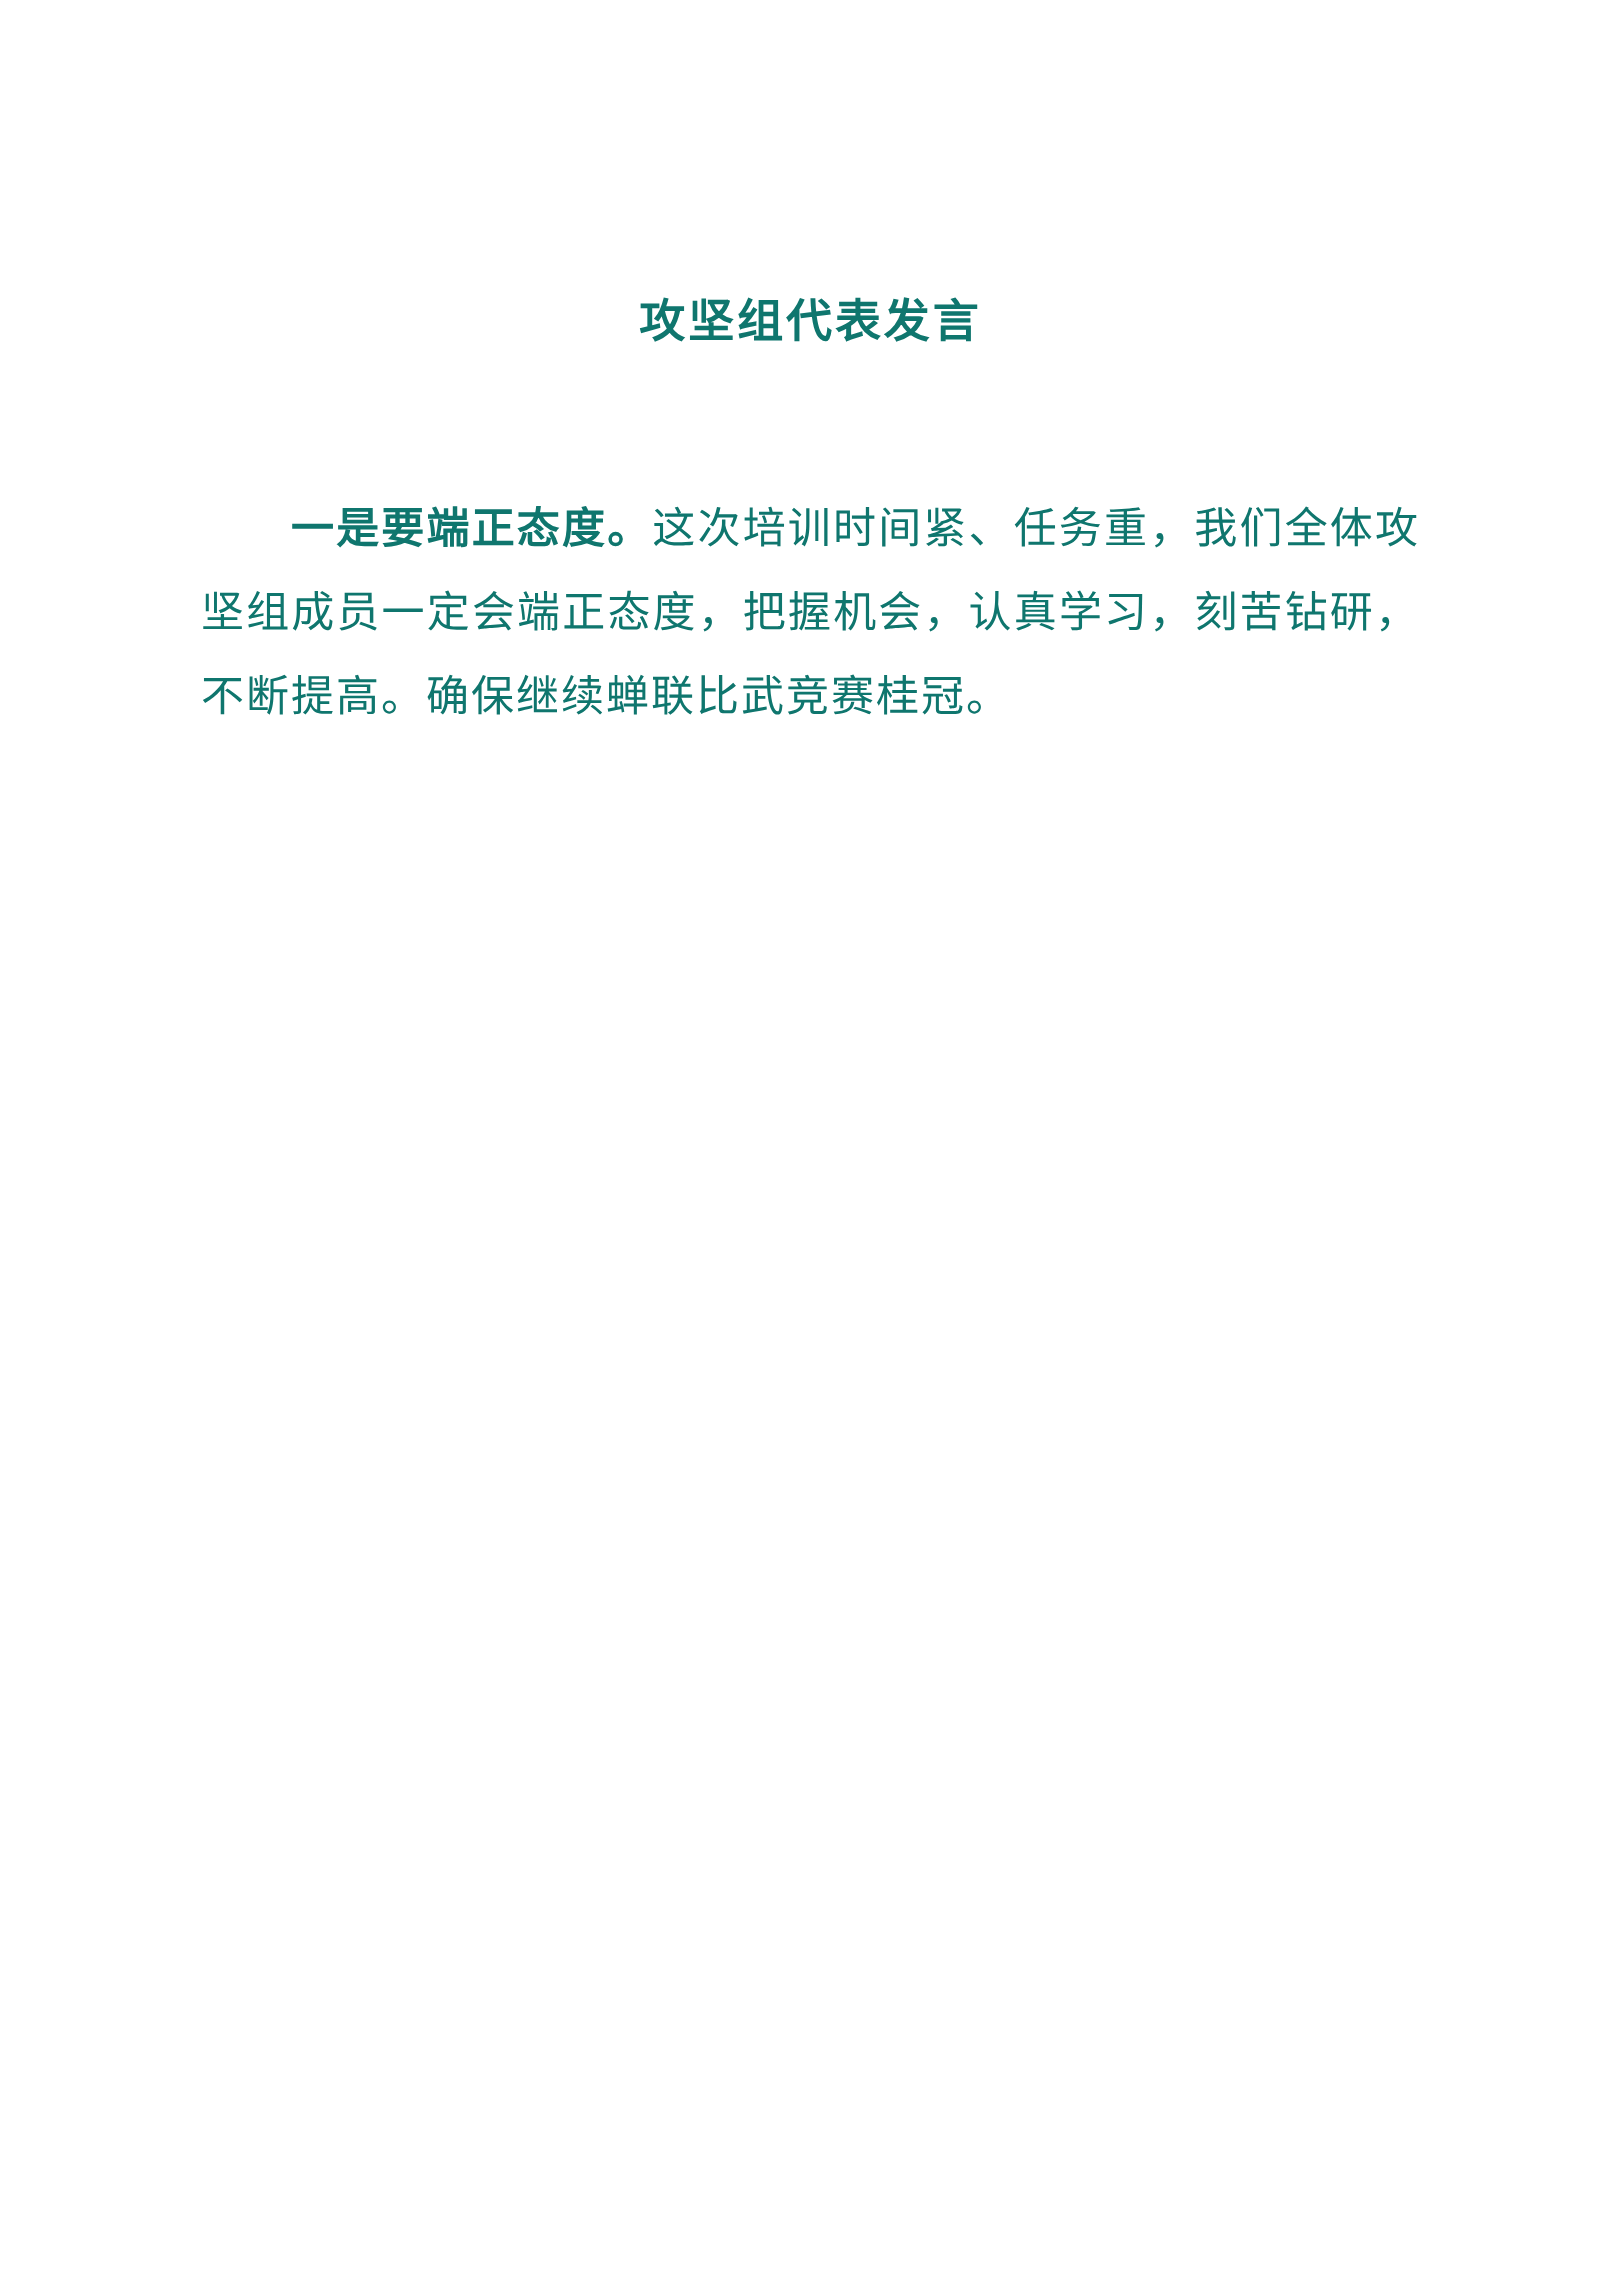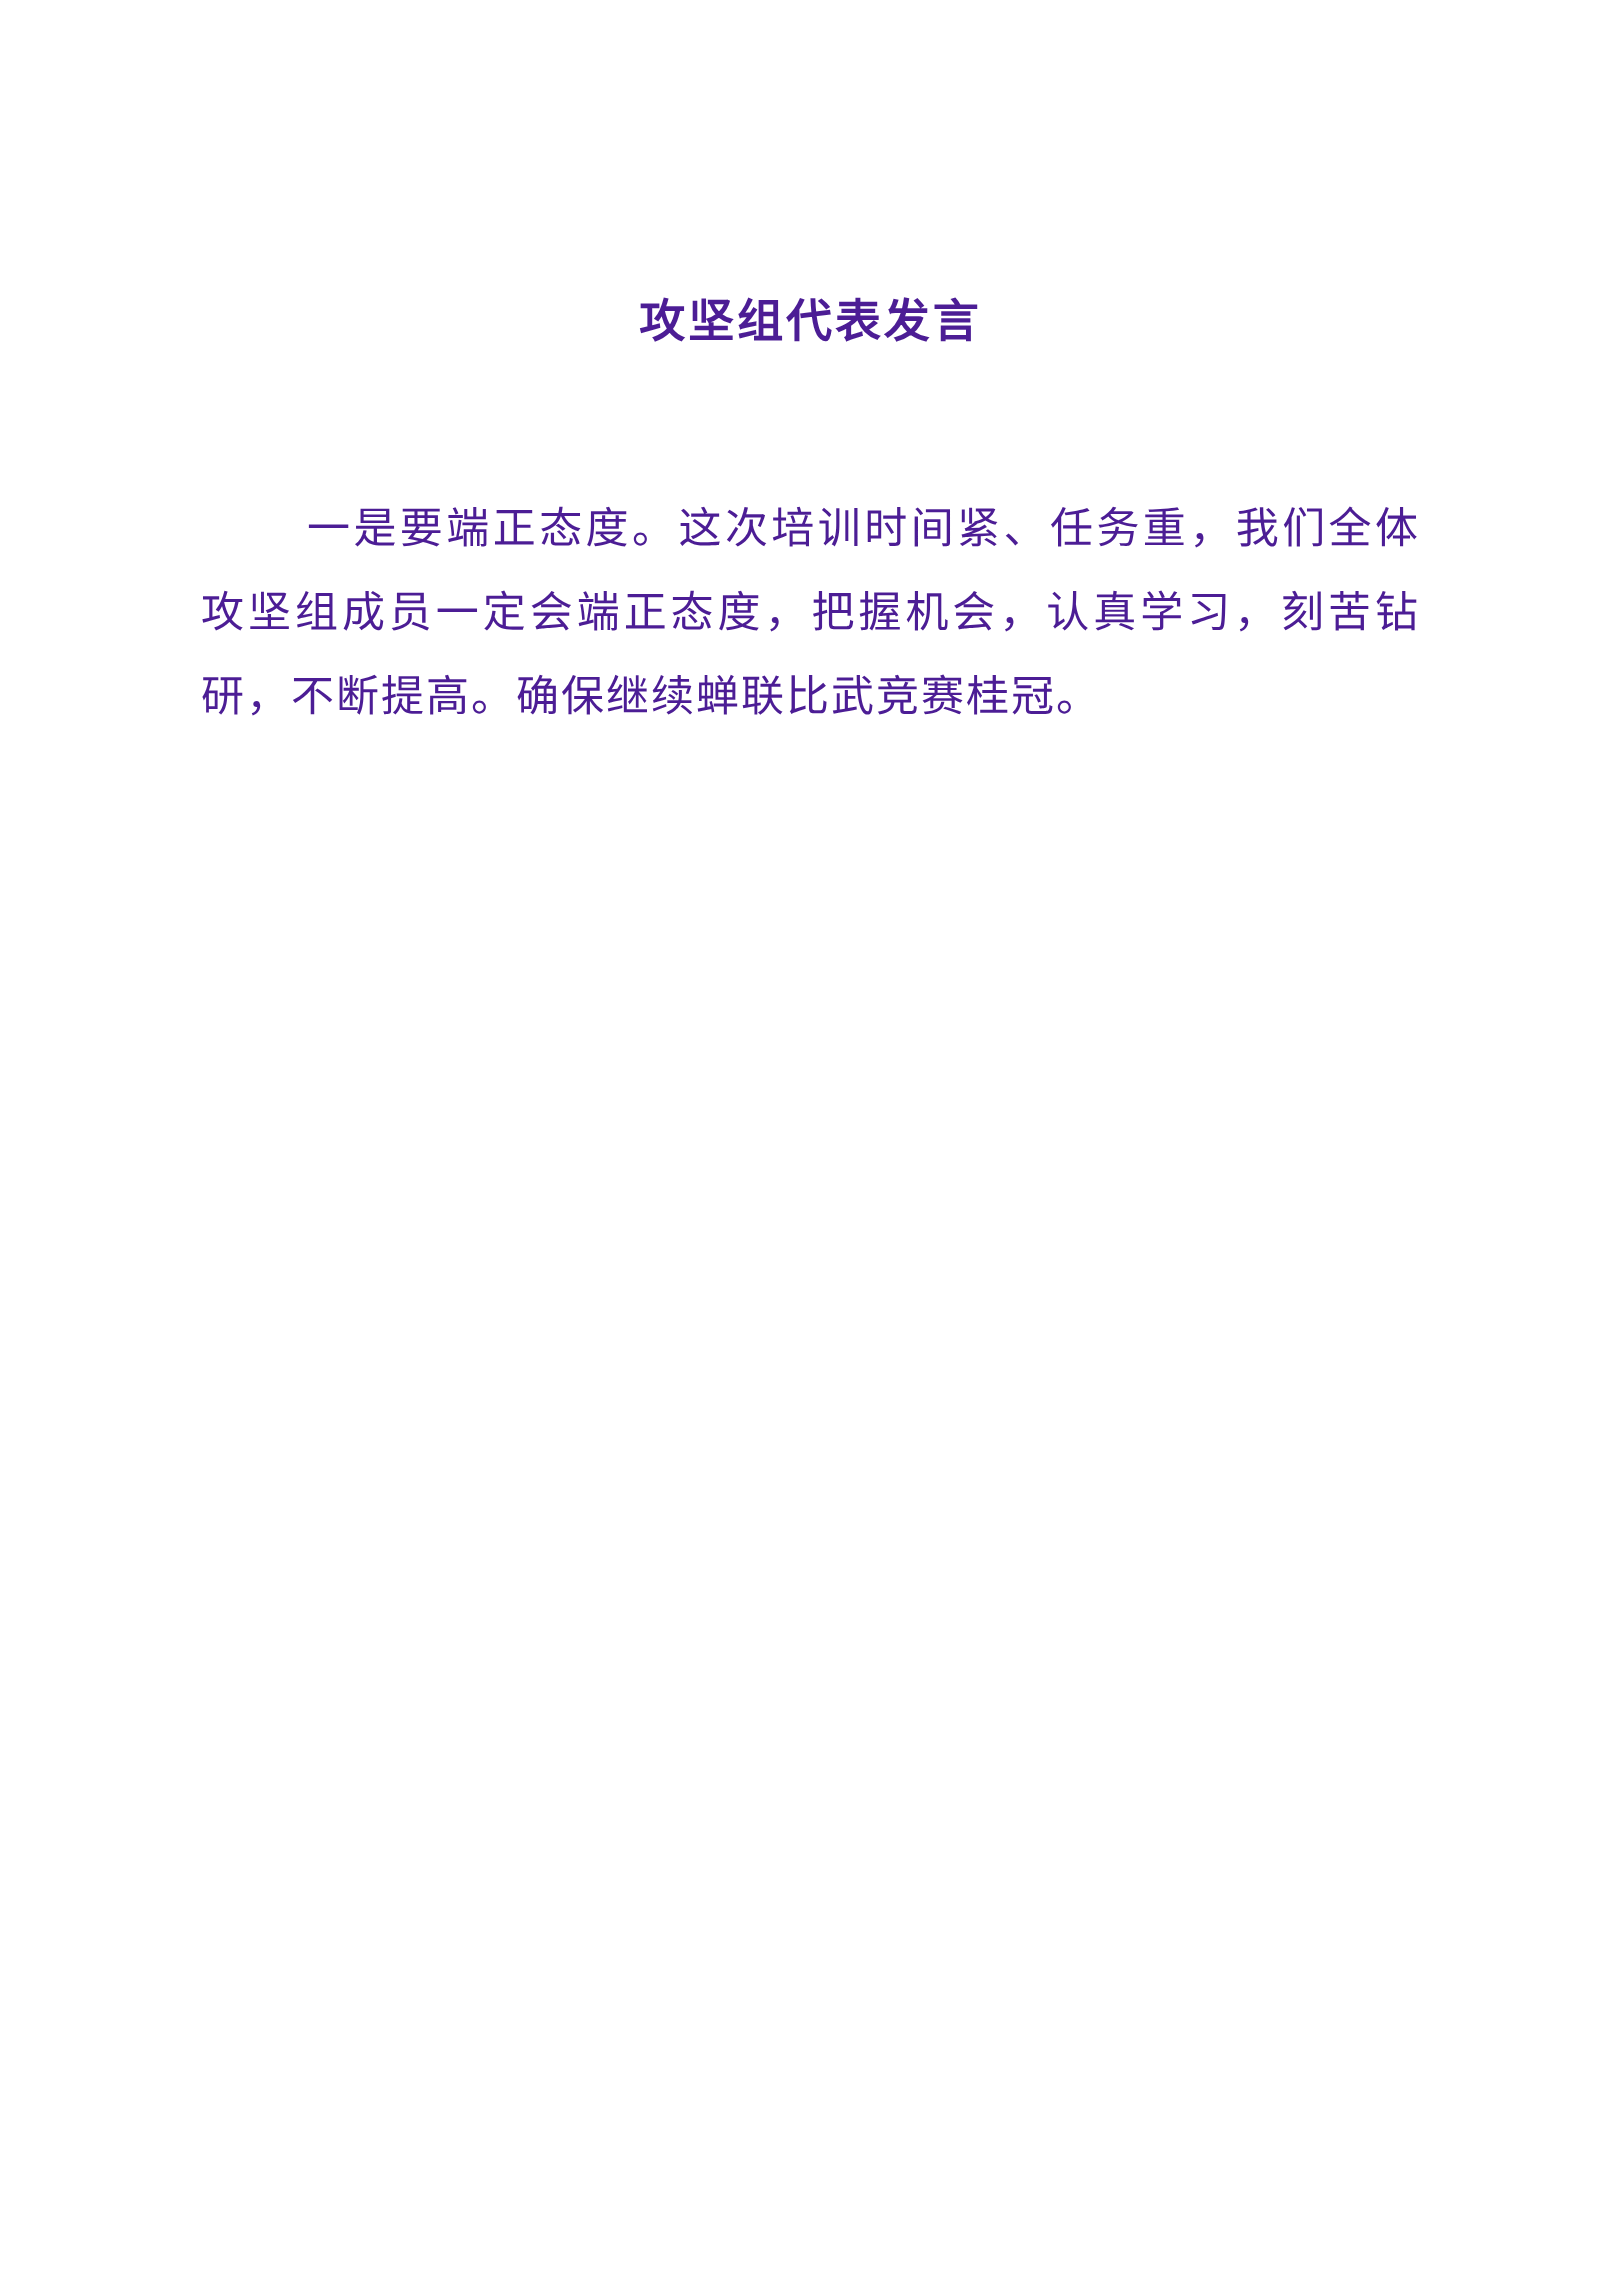--- a/index.html
+++ b/index.html
@@ -9,21 +9,21 @@
   }
   .page {
     position: relative;
     width: 1621px;
     height: 2293px;
     margin: 0 auto;
     background: #ffffff;
     box-sizing: border-box;
     padding: 294px 201px 0 201px;
     font-family: "Liberation Sans", "DejaVu Sans", sans-serif;
-    color: #4c1d95;
+    color: #0f766e;
     overflow: hidden;
   }
   .doc-title {
     margin: 0 0 137px 0;
     text-align: center;
     font-size: 46px;
     font-weight: 700;
     letter-spacing: 2.9px;
     line-height: 1.2;
   }
@@ -33,22 +33,21 @@
     line-height: 84px;
     letter-spacing: 2px;
     text-align: justify;
     text-justify: inter-ideograph;
     word-break: break-all;
   }
   .para.indent {
     text-indent: 90px;
   }
   .para .lead {
-    font-weight: 400;
-    margin-left: 16px;
+    font-weight: 700;
   }
 </style>
 </head>
 <body>
 
 <div class="page">
 
   <h1 class="doc-title">攻坚组代表发言</h1>
 
 

